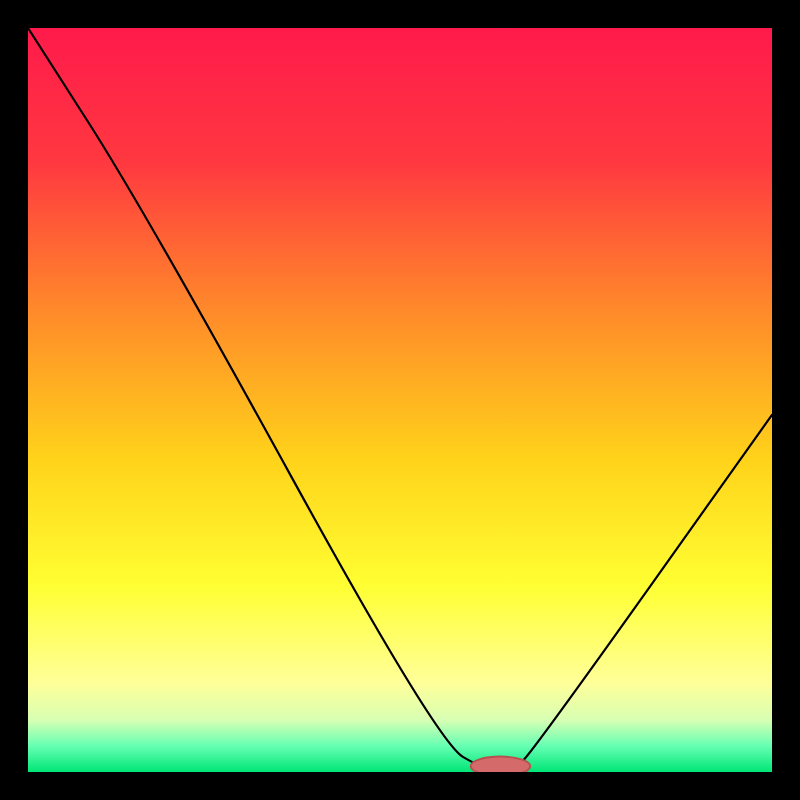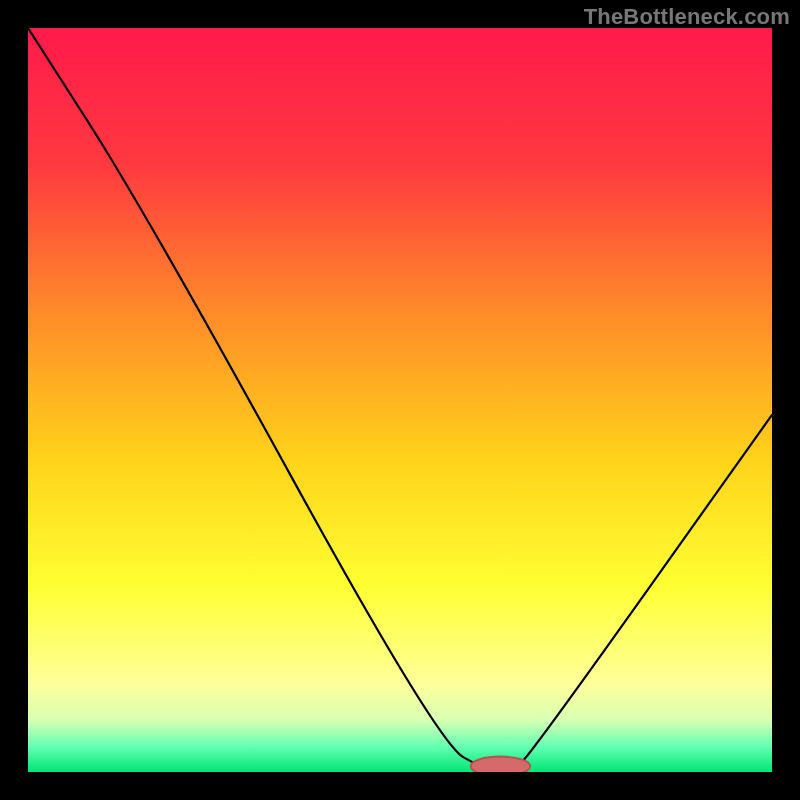--- a/index.html
+++ b/index.html
@@ -33,21 +33,20 @@
     left: 28px;
     width: 744px;
     height: 744px;
     display: block;
   }
 </style>
 </head>
 <body>
 
 <div class="frame">
-  <div class="attribution">TheBottleneck.com</div>
 
   <svg class="plot" viewBox="0 0 100 100" preserveAspectRatio="none">
     <defs>
       <linearGradient id="bg-grad" x1="0" y1="0" x2="0" y2="1">
           <stop offset="0.00%" stop-color="#ff1a4b"></stop>
           <stop offset="18.00%" stop-color="#ff3840"></stop>
           <stop offset="38.00%" stop-color="#ff8a2a"></stop>
           <stop offset="58.00%" stop-color="#ffd31a"></stop>
           <stop offset="75.00%" stop-color="#ffff33"></stop>
           <stop offset="88.00%" stop-color="#ffff99"></stop>

